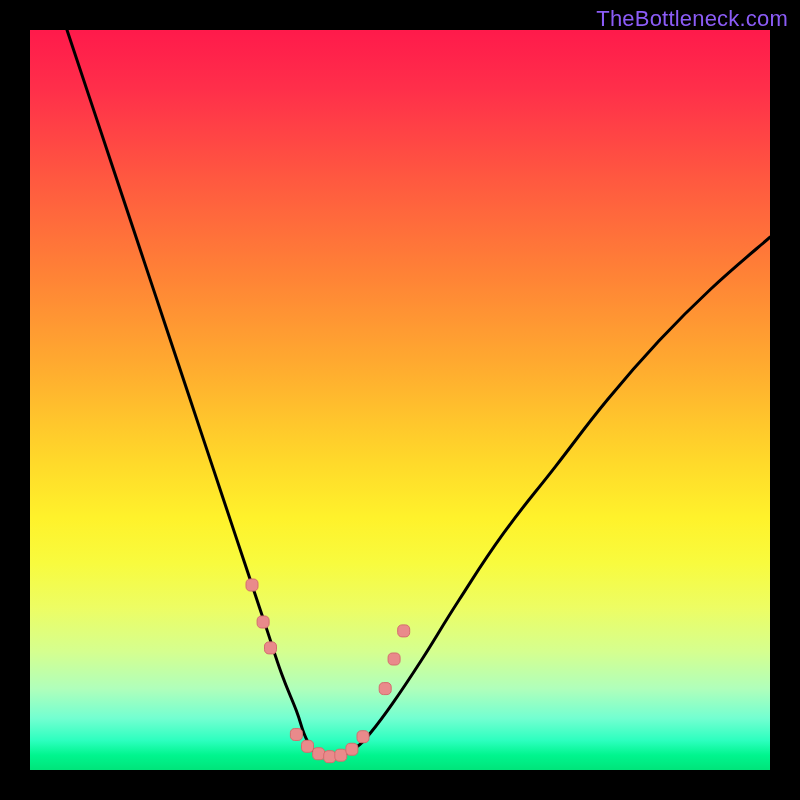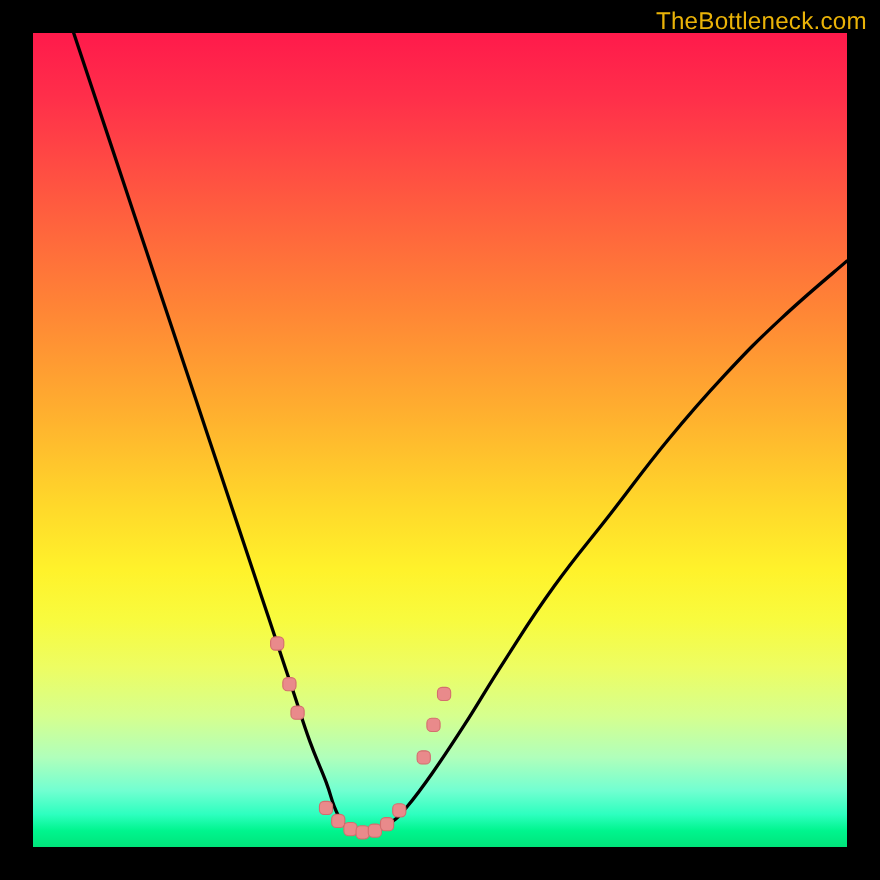--- a/index.html
+++ b/index.html
@@ -40,21 +40,21 @@
       #73ffd1 93%,
       #2dffbf 96%,
       #00f58e 98%,
       #00e47a 100%
     );
   }
   .watermark {
     position: absolute;
     top: 6px;
     right: 12px;
-    color: #eab308;
+    color: #8b5cf6;
     font-size: 22px;
     font-weight: 500;
     letter-spacing: 0.2px;
     user-select: none;
   }
   svg {
     position: absolute;
     left: 0;
     top: 0;
   }

